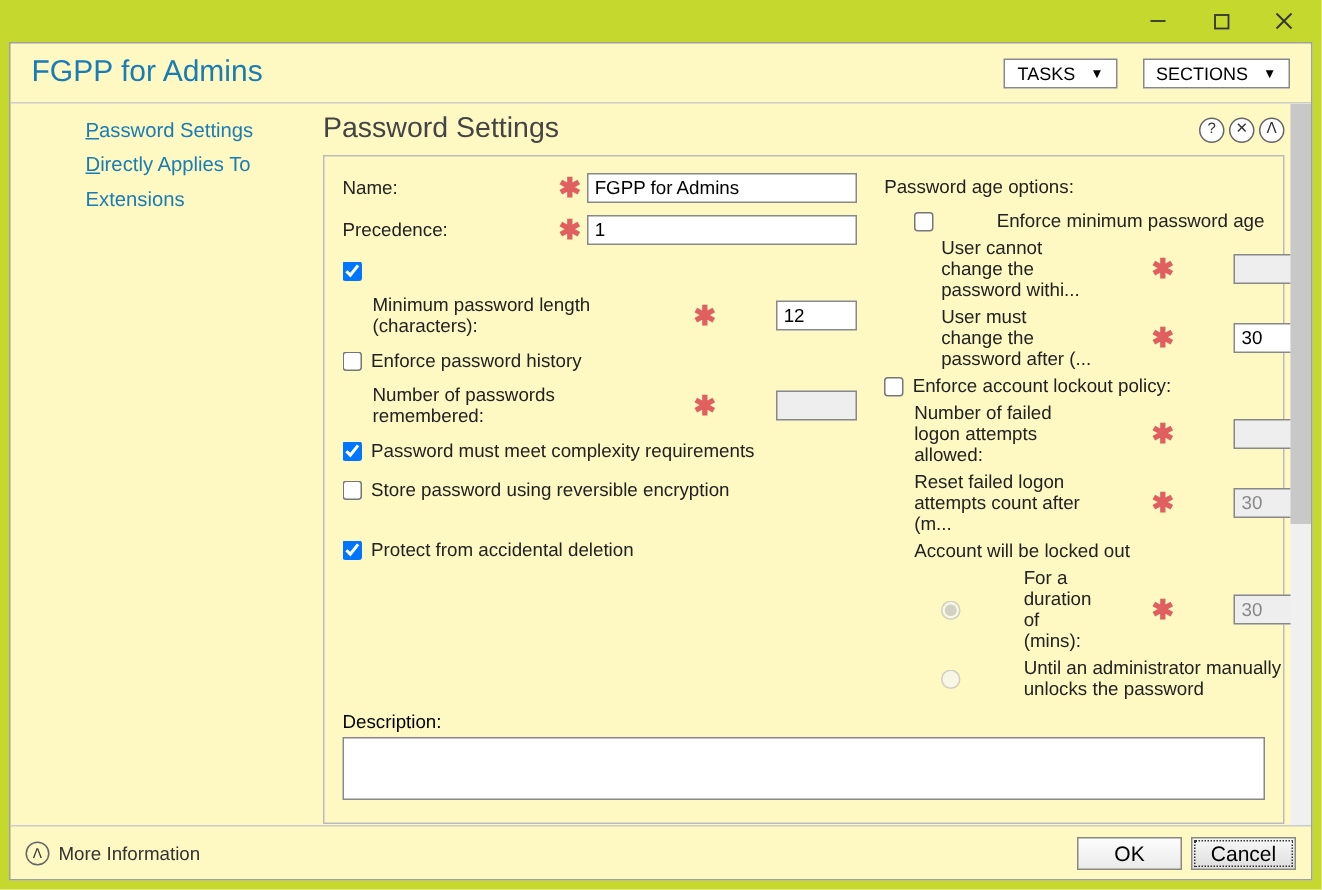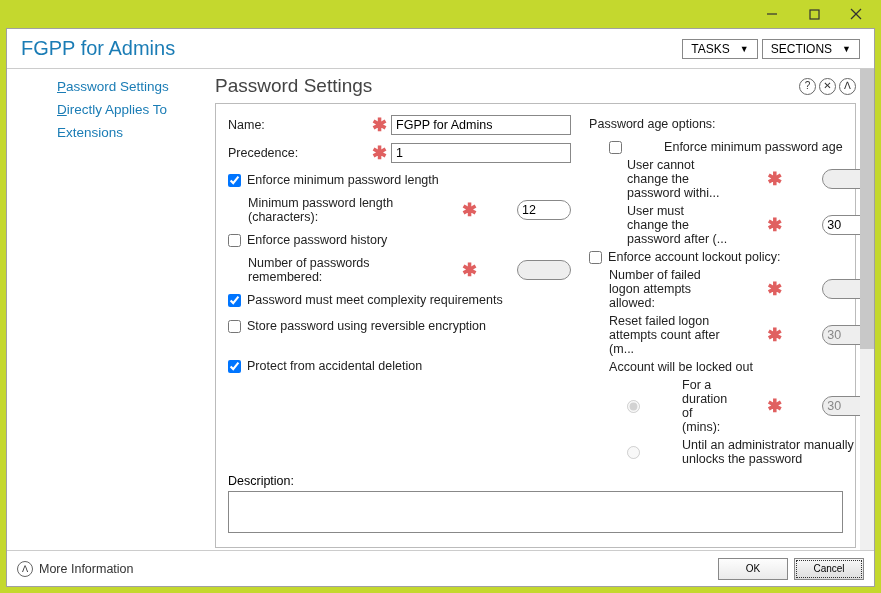--- a/index.html
+++ b/index.html
@@ -1,61 +1,61 @@
 <!DOCTYPE html>
 <html><head>
 <meta charset="utf-8">
 <style>
 * { box-sizing: border-box; margin: 0; padding: 0; font-family: "Segoe UI", Arial, sans-serif; }
 body { background: #c4d82e; width: 881px; height: 593px; overflow: hidden; position: relative; }
 .titlebar { height: 28px; display: flex; justify-content: flex-end; align-items: center; padding-right: 4px; }
 .titlebar .btn { width: 42px; height: 24px; display: flex; align-items: center; justify-content: center; cursor: pointer; }
 .titlebar svg { stroke: #333; fill: none; }
-.window { position: absolute; top: 28px; left: 6px; right: 6px; bottom: 6px; background: #ffffff; border: 1px solid #a0a0a0; display: flex; flex-direction: column; }
+.window { position: absolute; top: 28px; left: 6px; right: 6px; bottom: 6px; background: #fef9c3; border: 1px solid #a0a0a0; display: flex; flex-direction: column; }
 .header { height: 40px; border-bottom: 1px solid #ccc; display: flex; align-items: center; justify-content: space-between; padding: 0 14px; }
 .header h1 { font-size: 20px; font-weight: 400; color: #1a7cb5; }
-.header .dropdowns { display: flex; gap: 4px; }
+.header .dropdowns { display: flex; gap: 17px; }
 .dd { border: 1px solid #888; padding: 2px 8px; font-size: 12px; display: flex; align-items: center; gap: 10px; cursor: pointer; background: #fff; }
 .dd .tri { font-size: 9px; }
 .body { flex: 1; display: flex; overflow: hidden; margin-left: 36px; }
 .leftnav { width: 170px; padding: 10px 8px 8px 14px; font-size: 13.5px; color: #1a7cb5; }
 .leftnav .item { margin-bottom: 8px; cursor: pointer; }
 .leftnav .item span.u { text-decoration: underline; }
 .content { flex: 1; overflow-y: auto; padding: 6px 18px 6px 2px; position: relative; }
 .section-title { font-size: 19px; font-weight: 400; color: #444; margin-bottom: 6px; display: flex; align-items: center; justify-content: space-between; }
 .section-actions { display: flex; gap: 3px; }
 .circle-btn { width: 17px; height: 17px; border: 1px solid #666; border-radius: 50%; display: flex; align-items: center; justify-content: center; font-size: 10px; cursor: pointer; background: #fff; color: #333; line-height: 1; }
 .panel { border: 1px solid #bbb; padding: 10px 12px; margin-bottom: 14px; }
 .cols { display: flex; gap: 18px; }
 .col { flex: 1; font-size: 12.5px; color: #222; }
 .row { display: flex; align-items: center; margin-bottom: 6px; min-height: 20px; }
 .lbl { flex: 0 0 140px; }
 .ast { color: #e06060; font-size: 18px; font-weight: bold; padding: 0 4px; }
 input[type=text] { border: 1px solid #888; font-size: 12.5px; padding: 1px 4px; height: 20px; }
 input.wide { width: 180px; }
-input.num { width: 54px; border-radius: 10px; }
+input.num { width: 54px; }
 input[type=checkbox], input[type=radio] { margin-right: 6px; }
 .indent { padding-left: 20px; gap: 36px; }
 .indent2 { padding-left: 38px; gap: 36px; }
 .disabled { background: #eee; color: #888; }
 textarea { width: 100%; height: 42px; border: 1px solid #888; resize: none; font-size: 12.5px; padding: 2px 4px; }
 .grid-wrap { display: flex; gap: 10px; }
 .grid { flex: 1; border: 1px solid #bbb; font-size: 12.5px; }
 .grid-head { display: flex; border-bottom: 1px solid #bbb; }
 .grid-head .gh { padding: 4px 8px; color: #1a7cb5; border-right: 1px solid #ddd; cursor: pointer; position: relative; }
 .gh1 { width: 150px; }
 .gh2 { width: 100px; }
 .gh3 { flex: 1; }
 .sort-ind { color: #1a7cb5; font-size: 8px; position: absolute; top: -1px; left: 60px; }
 .btncol { width: 100px; display: flex; flex-direction: column; gap: 6px; padding-top: 28px; }
 .footer { height: 36px; border-top: 1px solid #ccc; display: flex; align-items: center; justify-content: space-between; padding: 0 10px; font-size: 12.5px; }
 .footer .more { display: flex; align-items: center; gap: 6px; cursor: pointer; color: #333; }
 .footer .more .circ { width: 16px; height: 16px; border: 1px solid #666; border-radius: 50%; display: flex; align-items: center; justify-content: center; font-size: 9px; }
 .footer .fbtns { display: flex; gap: 6px; }
-.footer button { width: 70px; height: 22px; font-size: 10px; border: 1px solid #888; background: linear-gradient(#fdfdfd,#eaeaea); cursor: pointer; }
+.footer button { width: 70px; height: 22px; font-size: 14px; border: 1px solid #888; background: linear-gradient(#fdfdfd,#eaeaea); cursor: pointer; }
 .footer button.focus { outline: 1px dotted #333; outline-offset: -3px; background: linear-gradient(#f8f8f8,#dedede); }
 .rt-row { display:flex; align-items:center; margin-bottom:4px; }
 .rt-lbl { flex:1; }
 .scrollbar-fake { position: absolute; right: 0; top: 0; bottom: 0; width: 14px; background: #f0f0f0; }
 .sb-thumb { position: absolute; right: 0; width: 14px; background: #c8c8c8; top: 0; height: 280px; }
 </style>
 </head>
 <body>
 
 <div class="titlebar">
@@ -117,21 +117,20 @@
                 <span class="ast">✱</span>
                 <input type="text" class="wide" value="FGPP for Admins" style="">
               </div>
             <div class="row">
                 <span class="lbl">Precedence:</span>
                 <span class="ast">✱</span>
                 <input type="text" class="wide" value="1" style="">
               </div>
             <div class="row">
                 <input type="checkbox" checked="" style="">
-                <span>Enforce minimum password length</span>
               </div>
             <div class="row indent">
                 <span style="flex:1">Minimum password length (characters):</span>
                 <span class="ast">✱</span>
                 <input type="text" class="num" value="12" style="">
               </div>
             <div class="row">
                 <input type="checkbox" style="">
                 <span>Enforce password history</span>
               </div>

